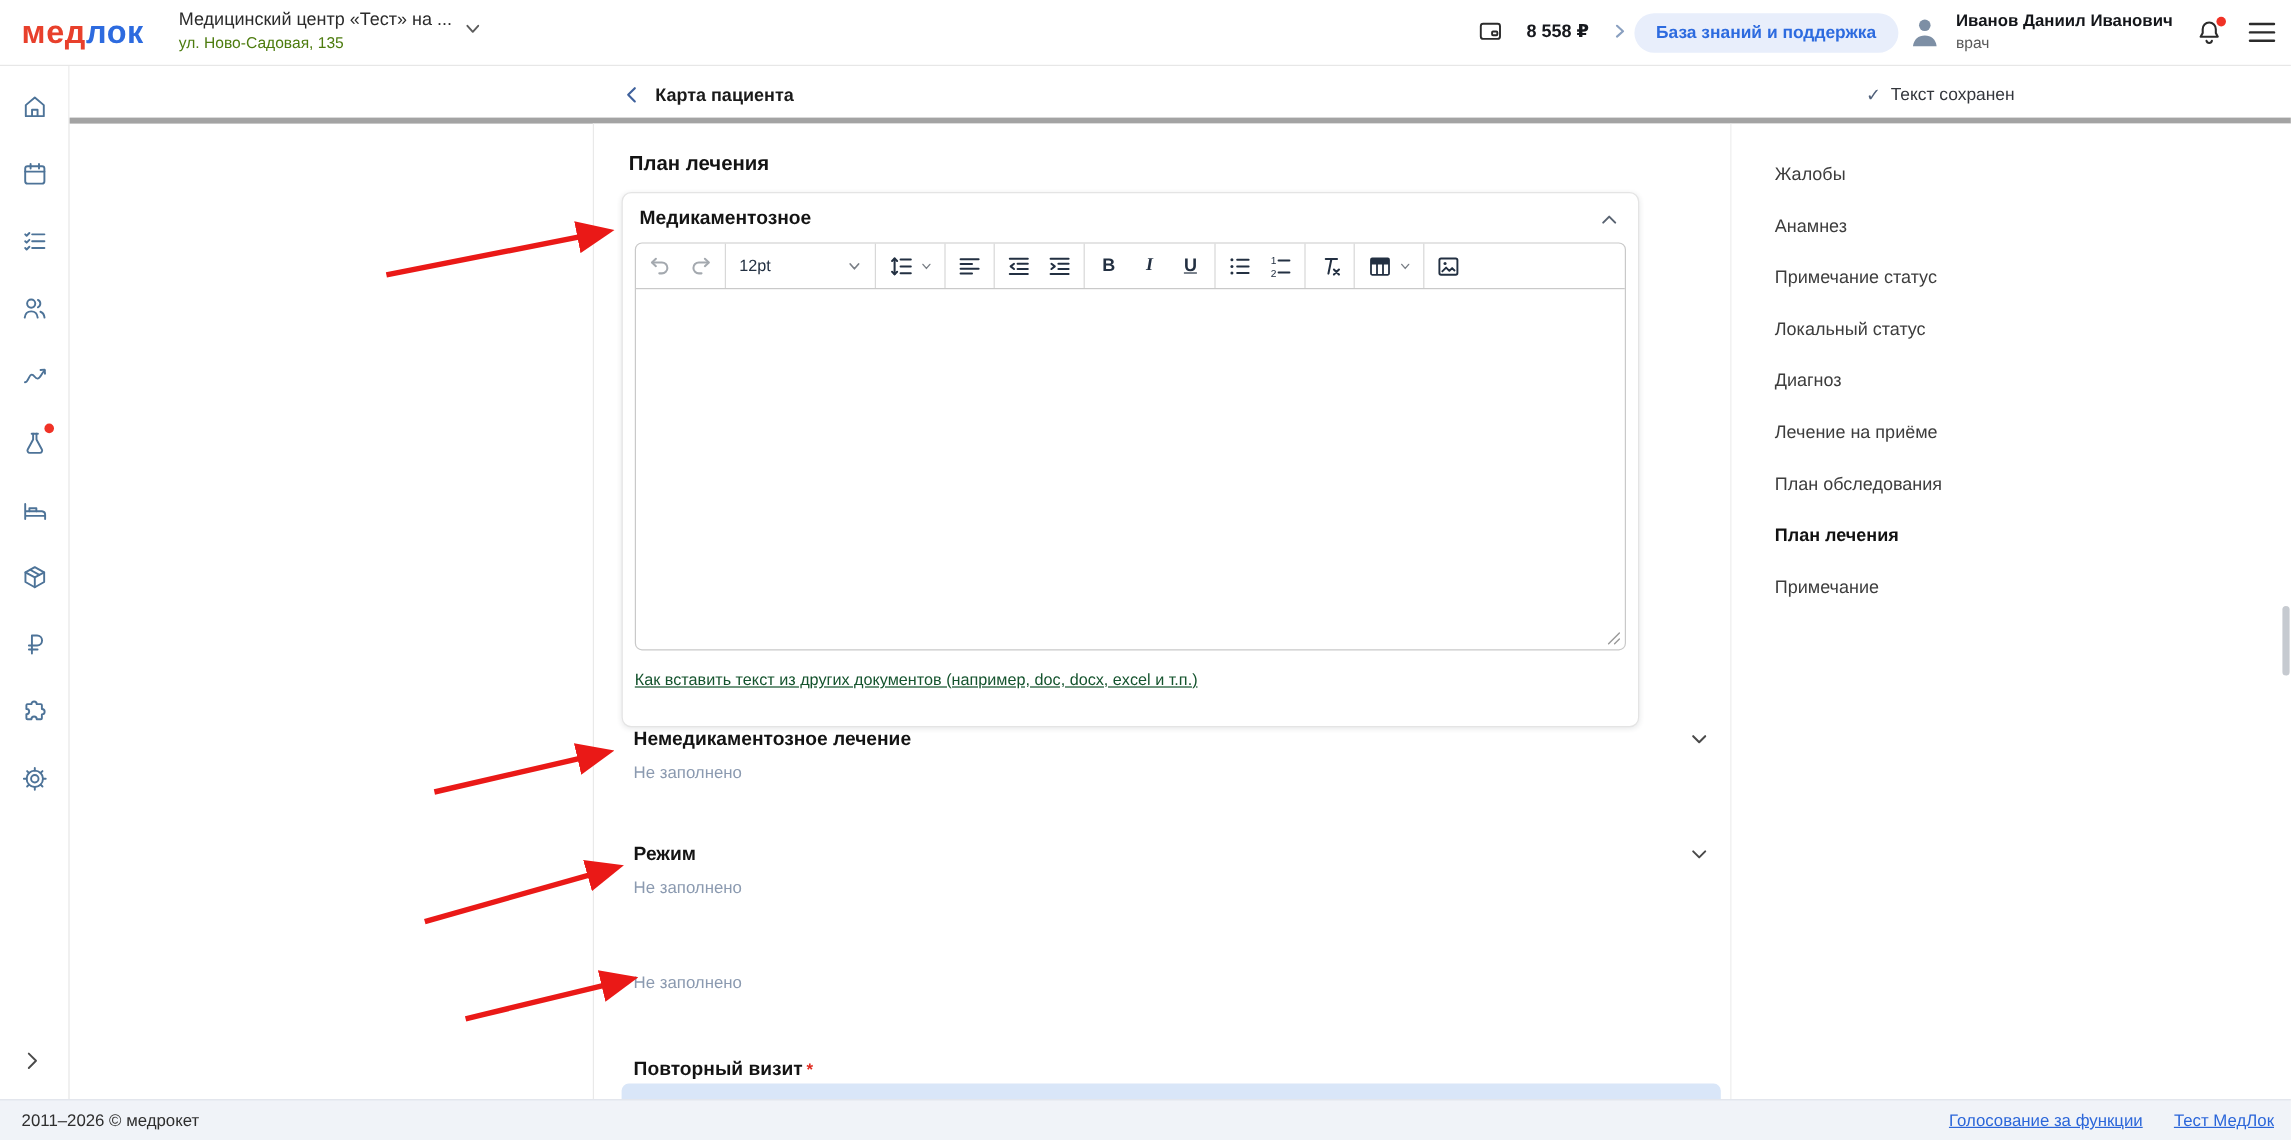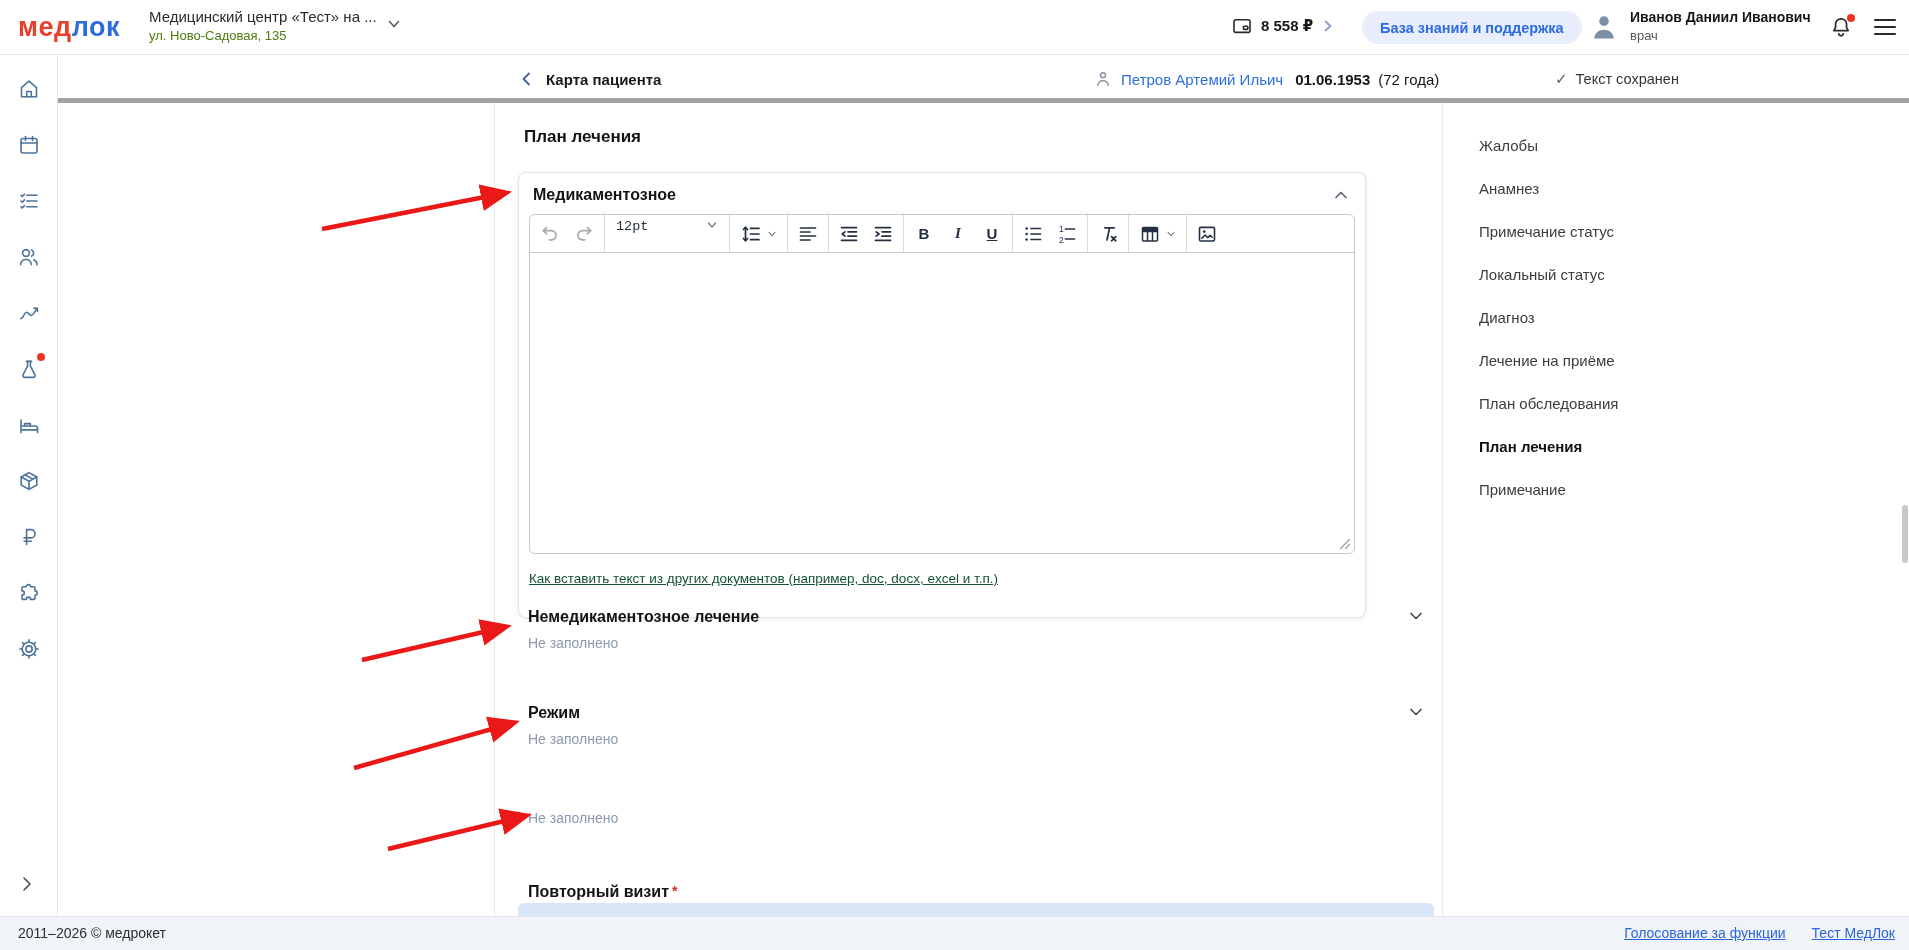--- a/index.html
+++ b/index.html
@@ -8,21 +8,21 @@
 
   
   .top-header { position:absolute; left:0; top:0; width:1909px; height:55px; background:#fff;
     border-bottom:1px solid #e7e7e7; }
   .logo { position:absolute; left:18px; top:12px; font-size:27px; font-weight:700; letter-spacing:.5px; }
   .logo .red { color:#e8402c; } .logo .blue { color:#2d6bdf; }
   .clinic { position:absolute; left:149px; top:8px; }
   .clinic .name { font-size:15px; color:#2b2b2b; }
   .clinic .addr { font-size:13px; color:#4d7c0f; margin-top:3px; }
   .clinic-chevron { position:absolute; left:385px; top:15px; }
-  .wallet-group { position:absolute; left:1230px; top:14px; display:flex; align-items:center; gap:7px; }
+  .wallet-group { position:absolute; left:1230px; top:14px; display:flex; align-items:center; gap:18px; }
   .balance { font-size:15px; font-weight:700; color:#16181d; }
   .kb-pill { position:absolute; left:1362px; top:11px; height:33px; padding:0 18px; border:none;
     background:#e8eefb; color:#2d6bdf; font-weight:600; font-size:14.5px; border-radius:17px;
     display:flex; align-items:center; cursor:pointer; font-family:inherit; }
   .avatar { position:absolute; left:1588px; top:11px; width:32px; height:32px; }
   .user-block { position:absolute; left:1630px; top:9px; }
   .user-name { font-size:14px; font-weight:700; color:#14161a; white-space:nowrap; }
   .user-role { font-size:13px; color:#5a5a5a; margin-top:3px; }
   .bell { position:absolute; left:1828px; top:14px; width:26px; height:26px; }
   .bell .dot, .lab-dot { position:absolute; width:8px; height:8px; border-radius:50%; background:#f03226; }
@@ -52,39 +52,39 @@
   .patient-age { font-size:15px; color:#14161a; }
   .saved-group { position:absolute; left:1497px; top:0; height:48px; display:flex; align-items:center; gap:8px; }
   .saved-check { color:#50607a; font-size:15px; }
   .saved-text { font-size:14.5px; color:#33363c; }
 
   
   .main-panel { position:absolute; left:494px; top:103px; width:949px; height:813px; background:#fff;
     border-left:1px solid #e9e9e9; border-right:1px solid #e9e9e9; }
   .page-title { position:absolute; left:29px; top:24px; font-size:17px; font-weight:700; color:#141414; }
 
-  .card { position:absolute; left:23px; top:69px; width:848px; height:446px; background:#fff;
+  .card { position:absolute; left:23px; top:57px; width:848px; height:446px; background:#fff;
     border:1px solid #e4e4e4; border-radius:8px; box-shadow:0 1px 4px rgba(40,50,60,.10); }
   .card-header { display:flex; align-items:center; justify-content:space-between; padding:13px 16px 10px 14px; cursor:pointer; }
   .card-title { font-size:16px; font-weight:700; color:#141414; }
 
   .editor { margin:0 10px; border:1px solid #c9c9c9; border-radius:6px; height:340px; background:#fff; }
   .toolbar { height:38px; border-bottom:1px solid #c9c9c9; display:flex; align-items:stretch; }
   .tb-group { display:flex; align-items:center; padding:0 3px; }
   .tb-group + .tb-group { border-left:1px solid #d8d8d8; }
   .tb-btn { width:32px; height:30px; margin:0 1px; border:none; background:transparent; border-radius:3px;
     display:flex; align-items:center; justify-content:center; cursor:pointer; color:#233042; font-family:inherit; }
   .tb-btn.wide { width:auto; padding:0 6px; gap:5px; }
   .tbi { stroke:#233042; fill:none; stroke-width:1.7; stroke-linecap:round; stroke-linejoin:round; }
   .tbi.dis { stroke:#a4a9af; }
   .tb-bold { font-size:15px; font-weight:800; }
   .tb-italic { font-size:15px; font-style:italic; font-family:"Liberation Serif","DejaVu Serif",serif; font-weight:600; }
   .tb-under { font-size:15px; font-weight:600; text-decoration:underline; }
-  .fontsize-select { display:flex; align-items:flex-start; justify-content:space-between; width:118px; height:30px;
-    padding:0 8px; cursor:pointer;font-family:Liberation Mono, monospace; }
+  .fontsize-select { display:flex; align-items:center; justify-content:space-between; width:118px; height:30px;
+    padding:0 8px; cursor:pointer; }
   .fontsize-value { font-size:13.5px; color:#233042; }
   .edit-area { position:relative; height:300px; border-radius:0 0 6px 6px; cursor:text; }
   .resize-handle { position:absolute; right:3px; bottom:3px; cursor:nwse-resize; }
   .paste-hint { position:absolute; left:10px; top:398px; font-size:13.5px; color:#14532d;
     text-decoration:underline; cursor:pointer; }
 
   .section { position:absolute; left:33px; width:896px; }
   .section .sec-head { display:flex; align-items:flex-start; justify-content:space-between; cursor:pointer; }
   .sec-title { font-size:16px; font-weight:700; color:#141414; }
   .sec-value { font-size:14px; color:#8b9ab0; margin-top:9px; }
@@ -242,31 +242,20 @@
       <polyline points="7,4 13,10 7,16" fill="none" stroke="#4a4a4a" stroke-width="1.6" stroke-linecap="round" stroke-linejoin="round"></polyline>
     </svg>
 </nav>
 
 <div class="subheader">
   <div class="back-group">
     <svg width="18" height="18" viewBox="0 0 18 18">
         <polyline points="11,3.5 5.5,9 11,14.5" fill="none" stroke="#3f619c" stroke-width="1.8" stroke-linecap="round" stroke-linejoin="round"></polyline>
       </svg>
     <span class="back-title">Карта пациента</span>
-  </div>
-  <div class="patient-group">
-    <svg width="20" height="20" viewBox="0 0 24 24">
-        <g fill="none" stroke="#8a97a8" stroke-width="1.8" stroke-linecap="round">
-          <circle cx="12" cy="7.4" r="3"></circle>
-          <path d="M5.6 19.6c.6-3.6 3-5.6 6.4-5.6s5.8 2 6.4 5.6"></path>
-        </g>
-      </svg>
-    <a class="patient-link">Петров Артемий Ильич</a>
-    <span class="patient-date">01.06.1953</span>
-    <span class="patient-age">(72 года)</span>
   </div>
   <div class="saved-group">
     <span class="saved-check">✓</span>
     <span class="saved-text">Текст сохранен</span>
   </div>
 </div>
 
 <main class="main-panel">
   <h1 class="page-title">План лечения</h1>
 

